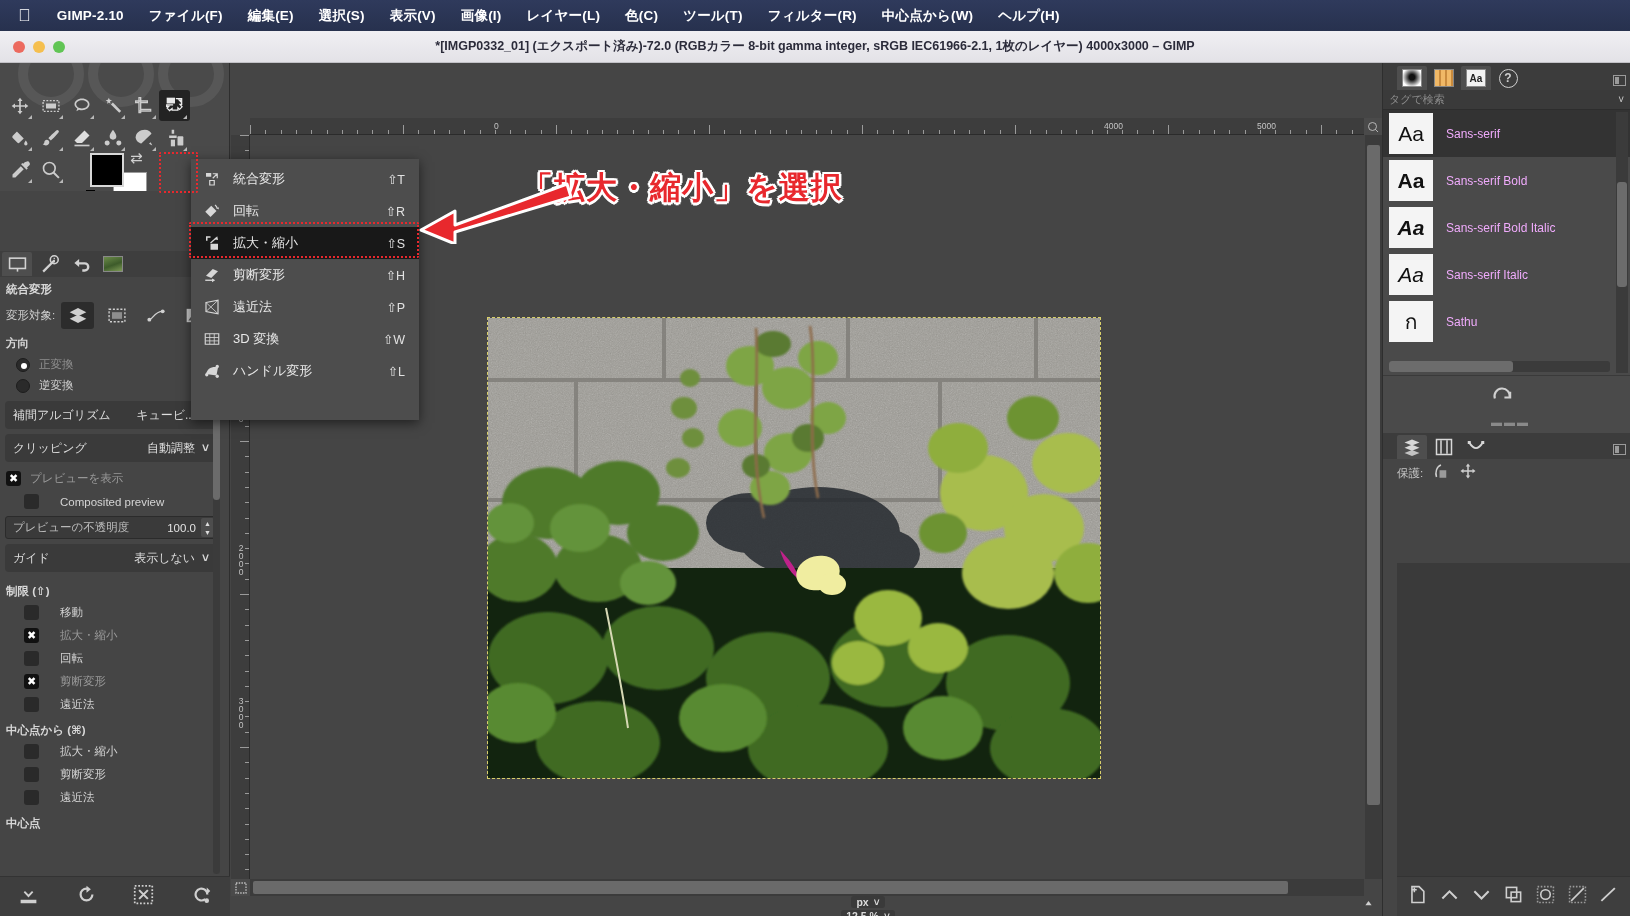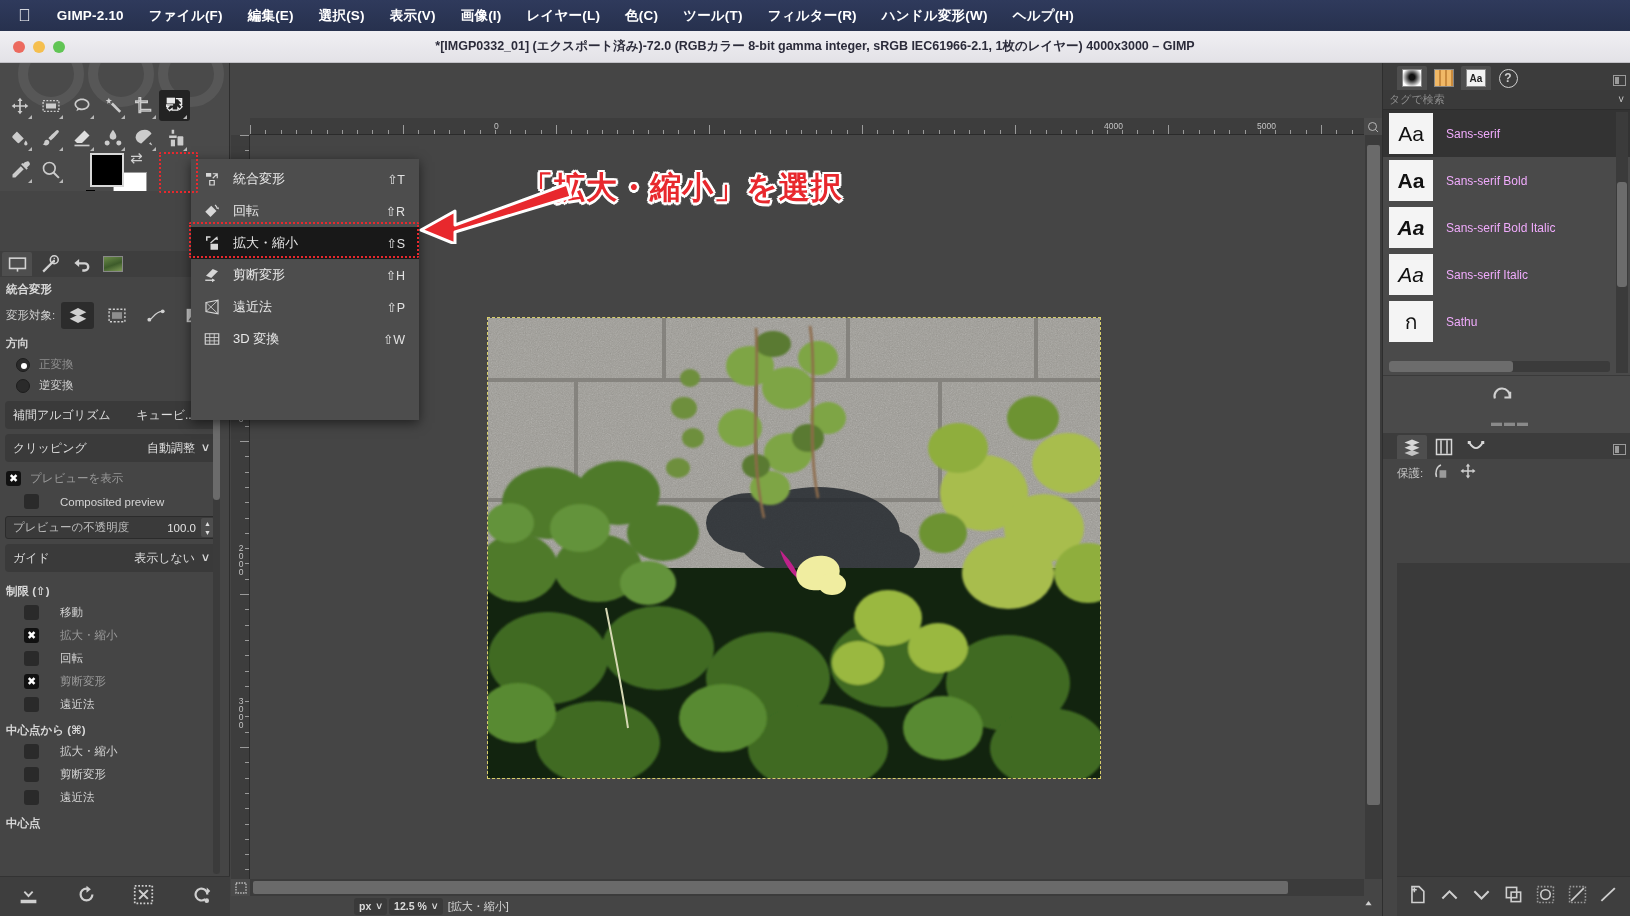--- a/index.html
+++ b/index.html
@@ -128,21 +128,21 @@
   #vscroll { position:absolute; right:0; top:72px; bottom:37px; width:17px; background:#3b3b3b; }
   #vscroll .thumb { position:absolute; left:2px; top:10px; width:13px; height:660px; background:#6a6a6a; border-radius:2px; }
   #hscroll { position:absolute; left:19px; right:18px; bottom:20px; height:17px; background:#3b3b3b; }
   #hscroll .thumb { position:absolute; left:3px; top:2px; width:1035px; height:13px; background:#6a6a6a; border-radius:2px; }
   #navBtn { position:absolute; right:0; top:55px; width:18px; height:17px; background:#4a4a4a;
     display:flex; align-items:center; justify-content:center; }
   #navBtn svg { width:12px; height:12px; fill:none; stroke:#d0d0d0; stroke-width:1.6; }
   #qmaskBtn { position:absolute; left:0; bottom:20px; width:19px; height:17px; background:#4a4a4a;
     display:flex; align-items:center; justify-content:center; }
   #statusbar { position:absolute; left:19px; right:0; bottom:0; height:20px; background:#454545;
-    display:flex; align-items:center; padding-left:104px; gap:2px; }
+    display:flex; align-items:center; padding-left:104px; gap:2px;flex-direction:column; }
   .sbbox { height:17px; background:#3a3a3a; border-radius:3px; display:flex; align-items:center;
     padding:0 5px; gap:5px; color:#dcdcdc; font-size:10.5px; font-weight:bold; }
   .sbchev { font-size:10px; color:#dcdcdc; }
   #sbtext { color:#d8d8d8; font-size:11px; margin-left:3px; }
   #sbRight { position:absolute; right:6px; top:0; height:20px; display:flex; align-items:center; }
 
   
   #rightdock { position:absolute; right:0; top:0; width:248px; height:853px; background:#454545;
     border-left:1px solid #2e2e2e; }
   .dockTabs { display:flex; height:27px; background:#3c3c3c; padding-left:14px; align-items:flex-end; gap:2px; }
@@ -217,21 +217,21 @@
   <span class="mi app">GIMP-2.10</span>
   <span class="mi">ファイル(F)</span>
   <span class="mi">編集(E)</span>
   <span class="mi">選択(S)</span>
   <span class="mi">表示(V)</span>
   <span class="mi">画像(I)</span>
   <span class="mi">レイヤー(L)</span>
   <span class="mi">色(C)</span>
   <span class="mi">ツール(T)</span>
   <span class="mi">フィルター(R)</span>
-  <span class="mi">ハンドル変形(W)</span>
+  <span class="mi">中心点から(W)</span>
   <span class="mi">ヘルプ(H)</span>
 </div>
 
 <div id="titlebar">
   <div class="lights">
     <span class="light l-red"></span>
     <span class="light l-yel"></span>
     <span class="light l-grn"></span>
   </div>
   <div id="titletext">*[IMGP0332_01] (エクスポート済み)-72.0 (RGBカラー 8-bit gamma integer, sRGB IEC61966-2.1, 1枚のレイヤー) 4000x3000 – GIMP</div>
@@ -1029,20 +1029,32 @@
     <div class="mrow">
       <span class="micon">
         <svg viewBox="0 0 24 24">
             <path d="M3 5h18v14H3z" fill="none" stroke="#d7d7d7" stroke-width="1.5"></path>
             <path d="M9 5v14M15 5v14M3 10h18M3 14.5h18" stroke="#d7d7d7" stroke-width="1.1"></path>
           </svg>
         </span>
       <span class="mlabel">3D 変換</span>
       <span class="maccel">⇧W</span>
     </div>
+    <div class="mrow">
+      <span class="micon">
+        <svg viewBox="0 0 24 24">
+            <path d="M4 16c2-7 6-10 16-9l-2 11z" fill="#d7d7d7"></path>
+            <circle cx="5" cy="17" r="2.2"></circle>
+            <circle cx="19" cy="19" r="2.2"></circle>
+            <circle cx="19" cy="6" r="2.2"></circle>
+          </svg>
+        </span>
+      <span class="mlabel">ハンドル変形</span>
+      <span class="maccel">⇧L</span>
+    </div>
   </div>
 
   <div class="dashbox" style="left:159px; top:89px; width:39px; height:41px;"></div>
   <div class="dashbox" style="left:189px; top:159px; width:230px; height:36px;"></div>
   <div id="annotText">「拡大・縮小」を選択</div>
   <svg id="arrowSvg" width="160" height="66" viewBox="0 0 160 66">
     <path d="M152 6 L40 47 L40 33 L6 52 L40 66 L40 54 L156 19 Z" fill="#e8282d" stroke="#ffffff" stroke-width="3" stroke-linejoin="round"></path>
   </svg>
 
 </div>

